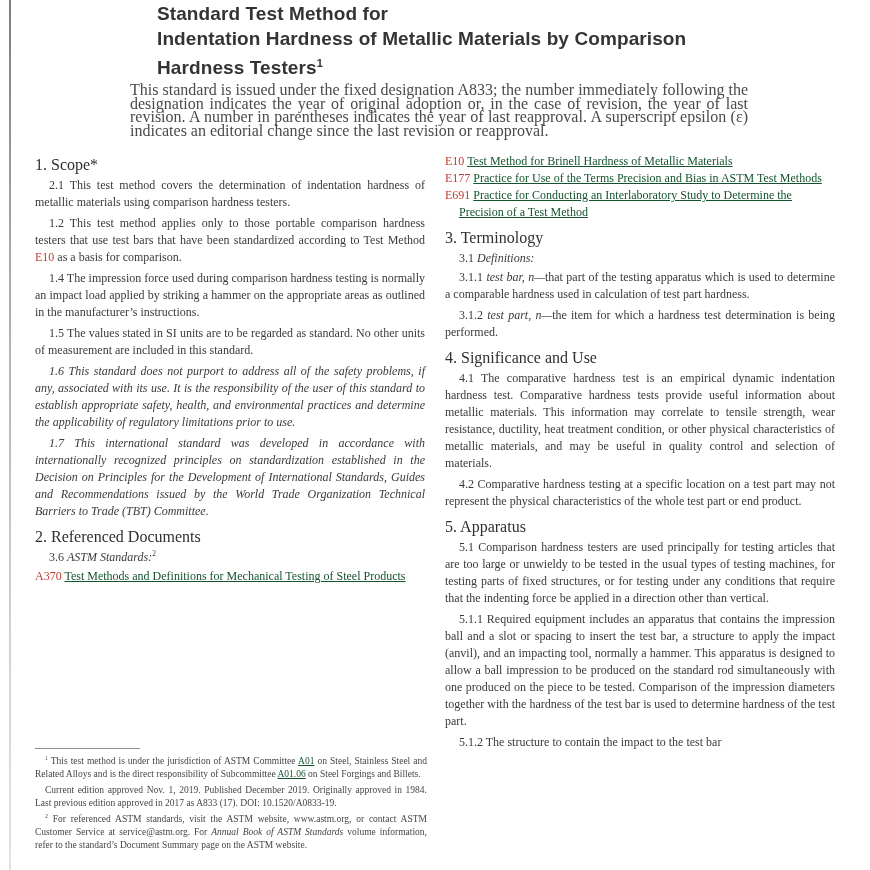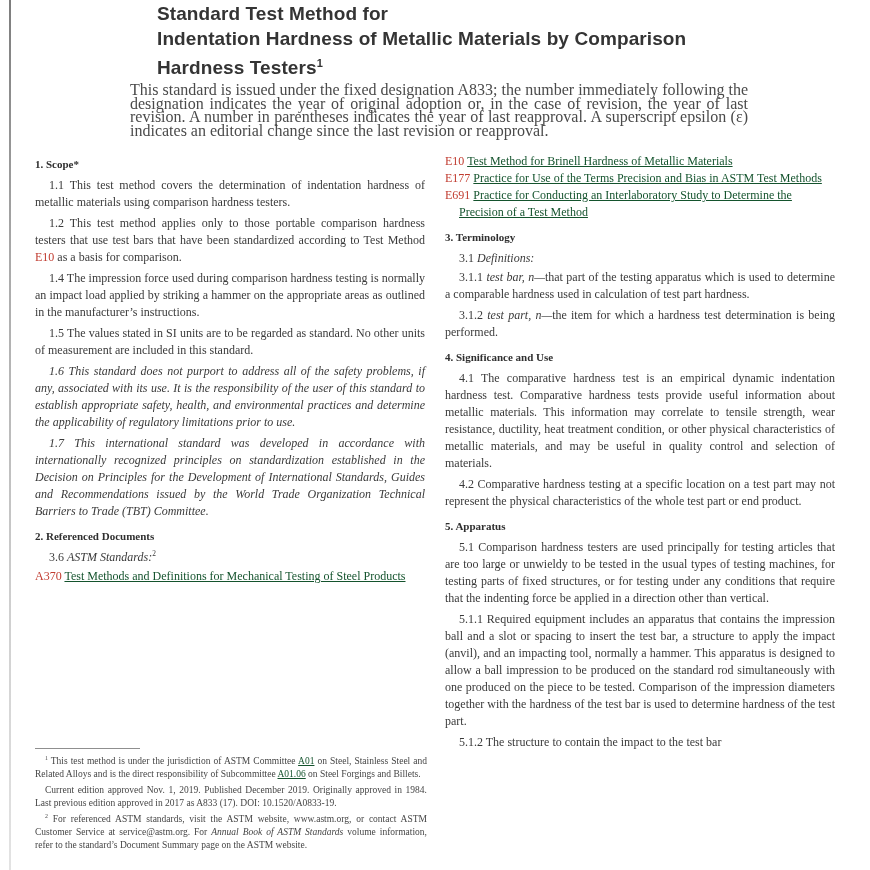--- a/index.html
+++ b/index.html
@@ -27,21 +27,21 @@
     font-size:16px;line-height:13.5px;text-align:justify;color:#4a4a4a;
   }
 
   .columns{
     position:absolute;left:35px;top:153px;width:800px;
     display:flex;gap:20px;align-items:flex-start;
   }
   .col{width:390px;font-size:12px;line-height:17px;text-align:justify;}
 
   .sec-heading{
-    font-size:11px;font-weight:bold;color:#2f2f2f;
+    font-size:16px;font-weight:normal;color:#2f2f2f;
     margin:8px 0 4px;text-align:left;
   }
   .sec-heading.first{margin-top:0;padding-top:3px;}
 
   .para{margin:0 0 4px;text-indent:14px;}
   .para.tight{margin-bottom:2px;}
   .ref-entry{margin:0;padding-left:14px;text-indent:-14px;text-align:left;}
 
   .seg-i{font-style:italic;}
   .seg-red{color:#c03a2e;}
@@ -68,21 +68,21 @@
     <div>Indentation Hardness of Metallic Materials by Comparison</div>
     <div><span>Hardness Testers</span><sup>1</sup></div>
   </div>
 
   <p class="boilerplate">This standard is issued under the fixed designation A833; the number immediately following the designation indicates the year of original adoption or, in the case of revision, the year of last revision. A number in parentheses indicates the year of last reapproval. A superscript epsilon (ε) indicates an editorial change since the last revision or reapproval.</p>
 
   <div class="columns">
 
     <div class="col">
       <div class="sec-heading first">1. Scope*</div>
-      <p class="para"><span>1.1 This test method covers the determination of indentation hardness of metallic materials using comparison hardness testers.</span></p>
+      <p class="para"><span>2.1 This test method covers the determination of indentation hardness of metallic materials using comparison hardness testers.</span></p>
       <p class="para"><span>1.2 This test method applies only to those portable comparison hardness testers that use test bars that have been standardized according to Test Method </span><span class="seg-red">E10</span><span> as a basis for comparison.</span></p>
       <p class="para"><span>1.4 The impression force used during comparison hardness testing is normally an impact load applied by striking a hammer on the appropriate areas as outlined in the manufacturer’s instructions.</span></p>
       <p class="para"><span>1.5 The values stated in SI units are to be regarded as standard. No other units of measurement are included in this standard.</span></p>
       <p class="para"><span class="seg-i">1.6 This standard does not purport to address all of the safety problems, if any, associated with its use. It is the responsibility of the user of this standard to establish appropriate safety, health, and environmental practices and determine the applicability of regulatory limitations prior to use.</span></p>
       <p class="para"><span class="seg-i">1.7 This international standard was developed in accordance with internationally recognized principles on standardization established in the Decision on Principles for the Development of International Standards, Guides and Recommendations issued by the World Trade Organization Technical Barriers to Trade (TBT) Committee.</span></p>
       <div class="sec-heading">2. Referenced Documents</div>
       <p class="para tight"><span>3.6 </span><span class="seg-i">ASTM Standards:</span><span class="seg-sup">2</span></p>
       <p class="ref-entry"><span class="seg-red">A370 </span><span class="seg-blue">Test Methods and Definitions for Mechanical Testing of Steel Products</span></p>
     </div>
 

